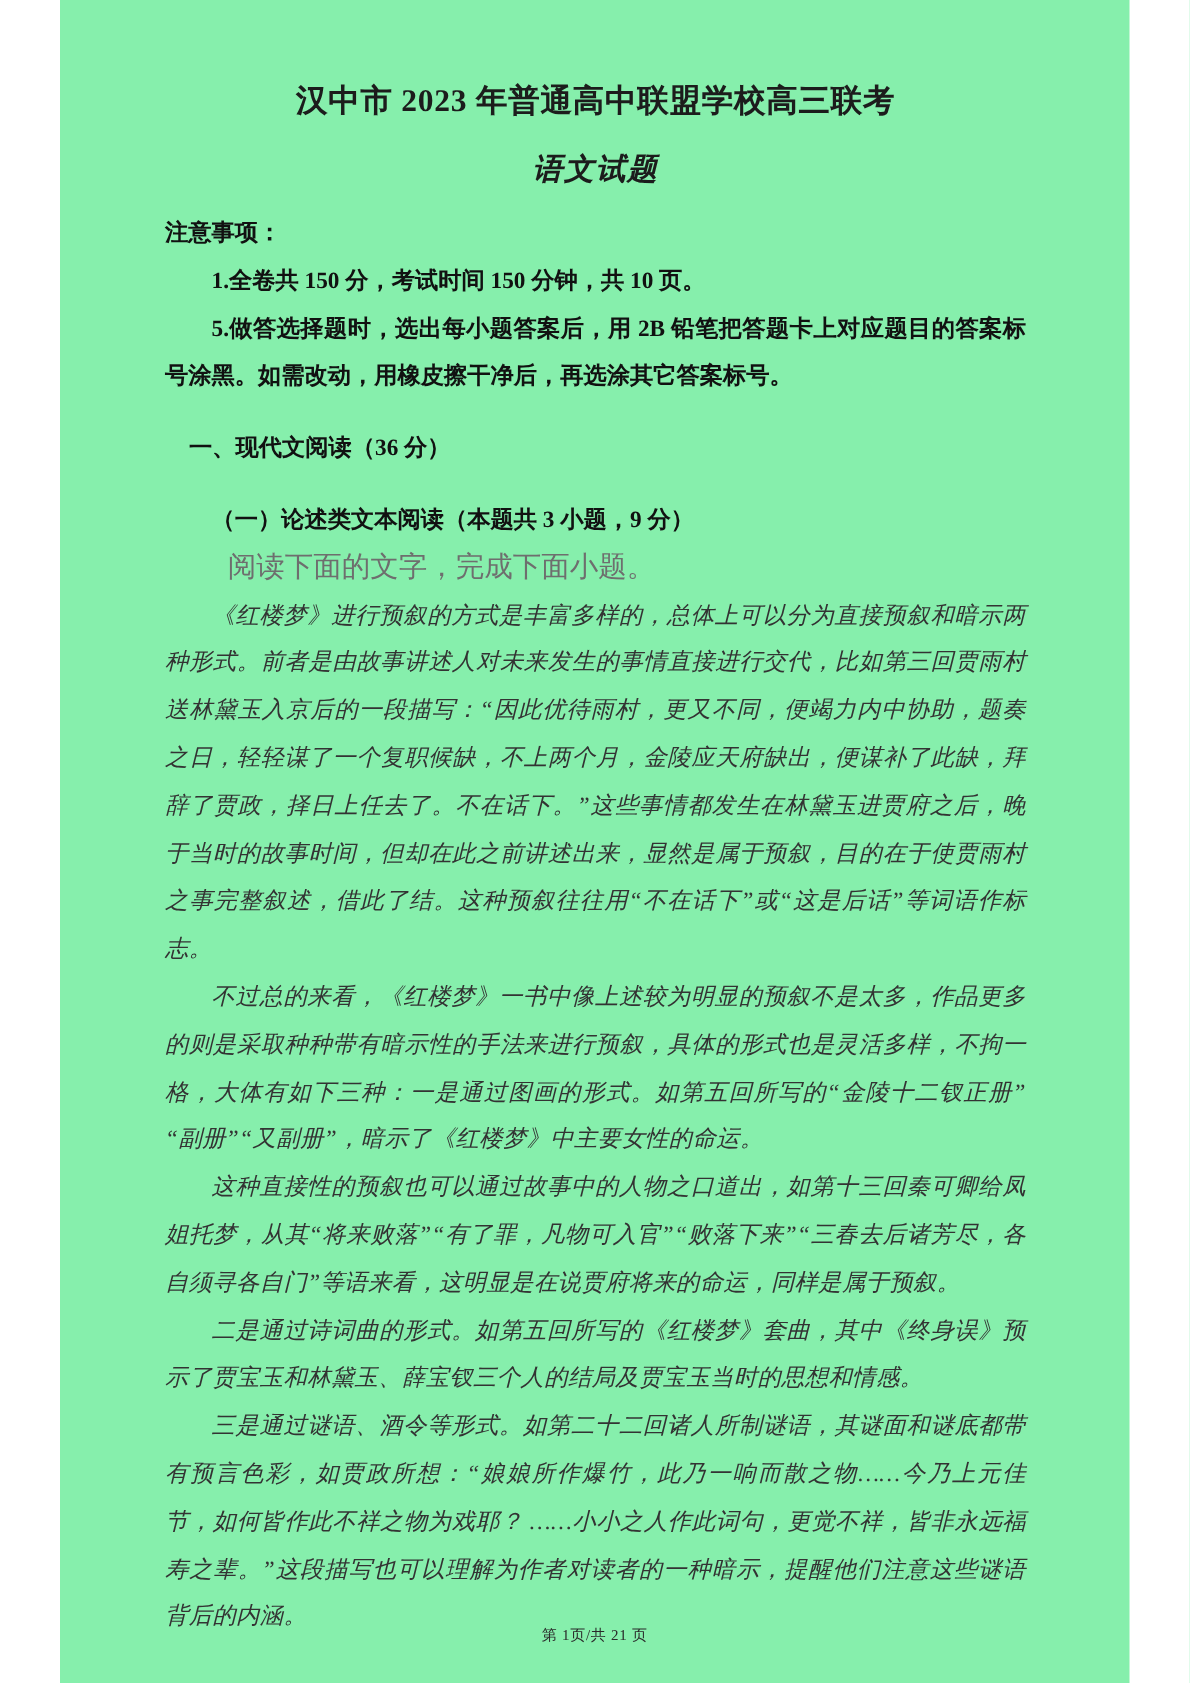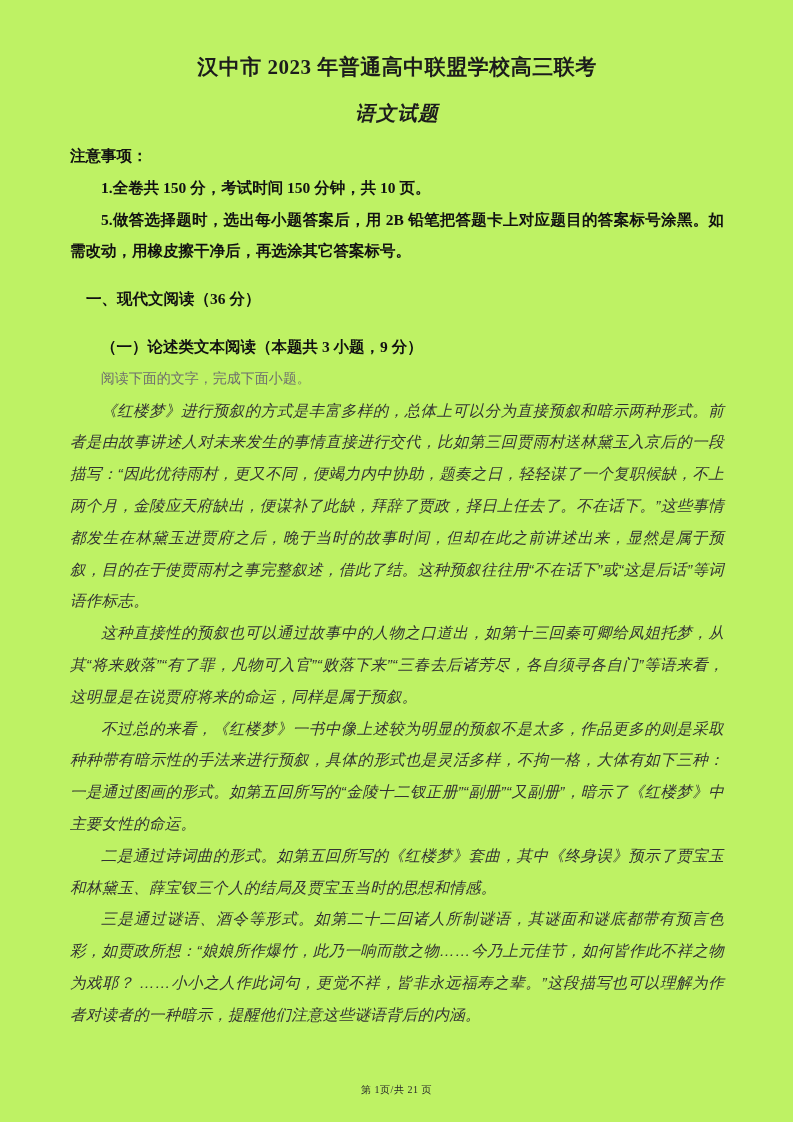--- a/index.html
+++ b/index.html
@@ -3,24 +3,24 @@
 <meta charset="utf-8">
 <title>语文试题</title>
 <style>
   html, body {
     margin: 0;
     padding: 0;
     background: #ffffff;
   }
   .page {
     position: relative;
-    width: 793px;
+    width: 713px;
     height: 1122px;
     margin: 0 auto;
-    background: #bef264;
+    background: #86efac;
     box-sizing: border-box;
     padding: 52px 69px 16px 70px;
     font-family: "Liberation Serif", "DejaVu Serif", serif;
     color: #1c1c1c;
     overflow: hidden;
   }
   .doc-title {
     margin: 0;
     text-align: center;
     font-size: 21px;
@@ -62,29 +62,29 @@
   }
   .subsection-title {
     margin: 0;
     text-indent: 2em;
     font-weight: bold;
     color: #111111;
   }
   .instruction {
     margin: 0;
     text-indent: 2.2em;
-    font-size: 14px;
+    font-size: 19px;
     color: #6e6e6e;
     line-height: 31.8px;
   }
   .body-para {
     margin: 0;
     text-indent: 2em;
     font-style: italic;
-    font-family: Liberation Sans, sans-serif;
+    font-family: Liberation Serif, serif;
     color: #333333;
     letter-spacing: 0.3px;
   }
   .page-footer {
     position: absolute;
     left: 0;
     top: 1083px;
     width: 100%;
     text-align: center;
     font-size: 10px;
@@ -111,23 +111,23 @@
     <p class="notice-item">5.做答选择题时，选出每小题答案后，用 2B 铅笔把答题卡上对应题目的答案标号涂黑。如需改动，用橡皮擦干净后，再选涂其它答案标号。</p>
 
     <p class="section-title">一、现代文阅读（36 分）</p>
 
     <p class="subsection-title">（一）论述类文本阅读（本题共 3 小题，9 分）</p>
 
     <p class="instruction">阅读下面的文字，完成下面小题。</p>
 
     <p class="body-para">《红楼梦》进行预叙的方式是丰富多样的，总体上可以分为直接预叙和暗示两种形式。前者是由故事讲述人对未来发生的事情直接进行交代，比如第三回贾雨村送林黛玉入京后的一段描写：“因此优待雨村，更又不同，便竭力内中协助，题奏之日，轻轻谋了一个复职候缺，不上两个月，金陵应天府缺出，便谋补了此缺，拜辞了贾政，择日上任去了。不在话下。”这些事情都发生在林黛玉进贾府之后，晚于当时的故事时间，但却在此之前讲述出来，显然是属于预叙，目的在于使贾雨村之事完整叙述，借此了结。这种预叙往往用“不在话下”或“这是后话”等词语作标志。</p>
 
+    <p class="body-para">不过总的来看，《红楼梦》一书中像上述较为明显的预叙不是太多，作品更多的则是采取种种带有暗示性的手法来进行预叙，具体的形式也是灵活多样，不拘一格，大体有如下三种：一是通过图画的形式。如第五回所写的“金陵十二钗正册”“副册”“又副册”，暗示了《红楼梦》中主要女性的命运。</p>
+
     <p class="body-para">这种直接性的预叙也可以通过故事中的人物之口道出，如第十三回秦可卿给凤姐托梦，从其“将来败落”“有了罪，凡物可入官”“败落下来”“三春去后诸芳尽，各自须寻各自门”等语来看，这明显是在说贾府将来的命运，同样是属于预叙。</p>
-
-    <p class="body-para">不过总的来看，《红楼梦》一书中像上述较为明显的预叙不是太多，作品更多的则是采取种种带有暗示性的手法来进行预叙，具体的形式也是灵活多样，不拘一格，大体有如下三种：一是通过图画的形式。如第五回所写的“金陵十二钗正册”“副册”“又副册”，暗示了《红楼梦》中主要女性的命运。</p>
 
     <p class="body-para">二是通过诗词曲的形式。如第五回所写的《红楼梦》套曲，其中《终身误》预示了贾宝玉和林黛玉、薛宝钗三个人的结局及贾宝玉当时的思想和情感。</p>
 
     <p class="body-para">三是通过谜语、酒令等形式。如第二十二回诸人所制谜语，其谜面和谜底都带有预言色彩，如贾政所想：“娘娘所作爆竹，此乃一响而散之物……今乃上元佳节，如何皆作此不祥之物为戏耶？ ……小小之人作此词句，更觉不祥，皆非永远福寿之辈。”这段描写也可以理解为作者对读者的一种暗示，提醒他们注意这些谜语背后的内涵。</p>
 
   </div>
 
   <div class="page-footer">第 1页/共 21 页</div>
 
 </div>

